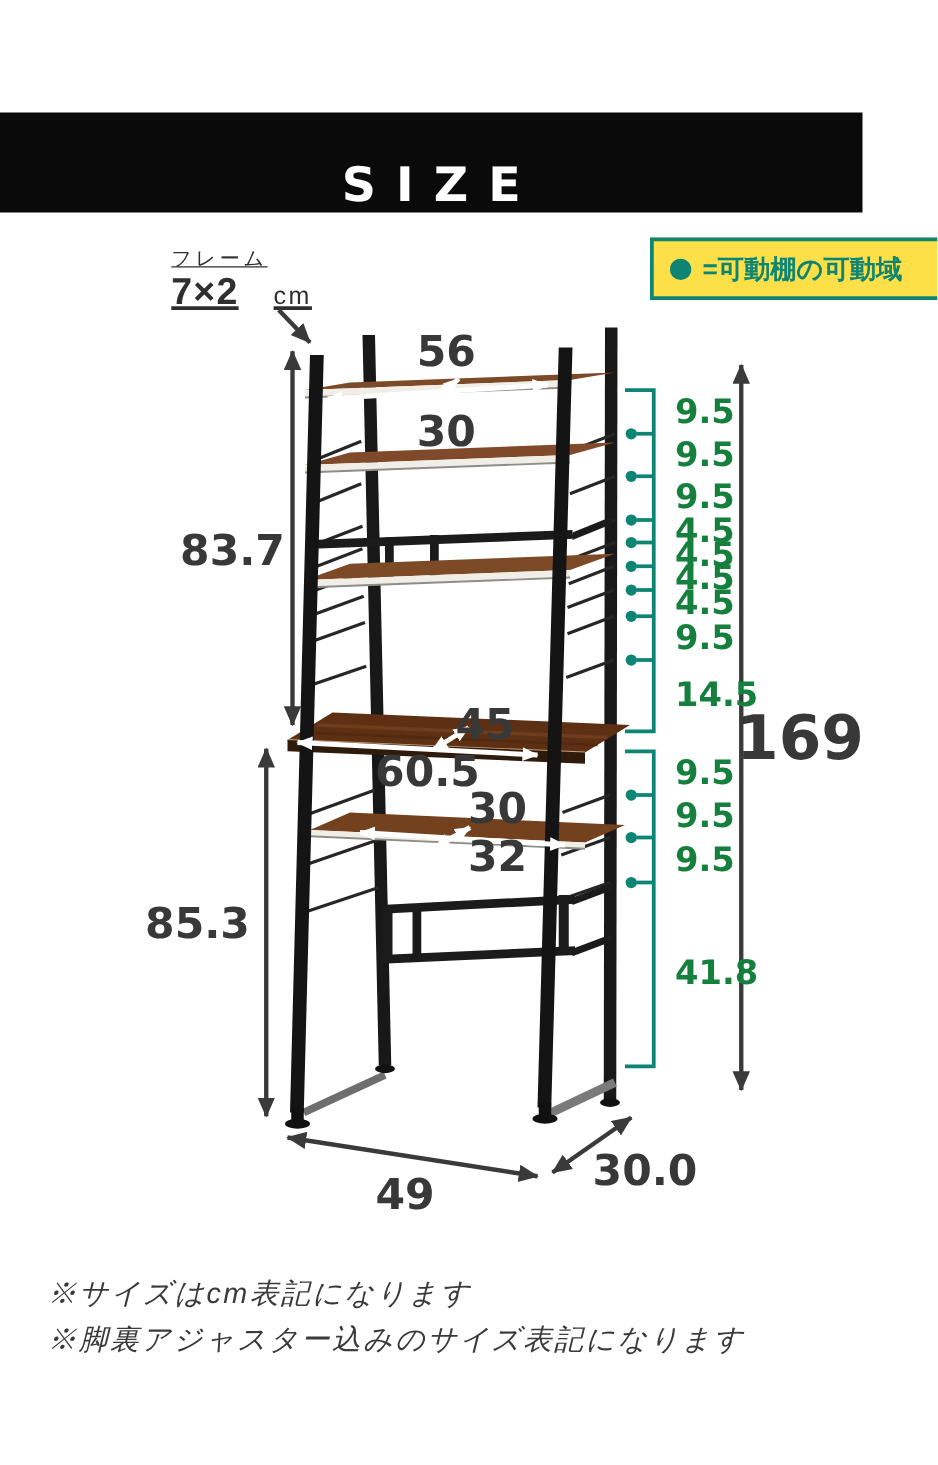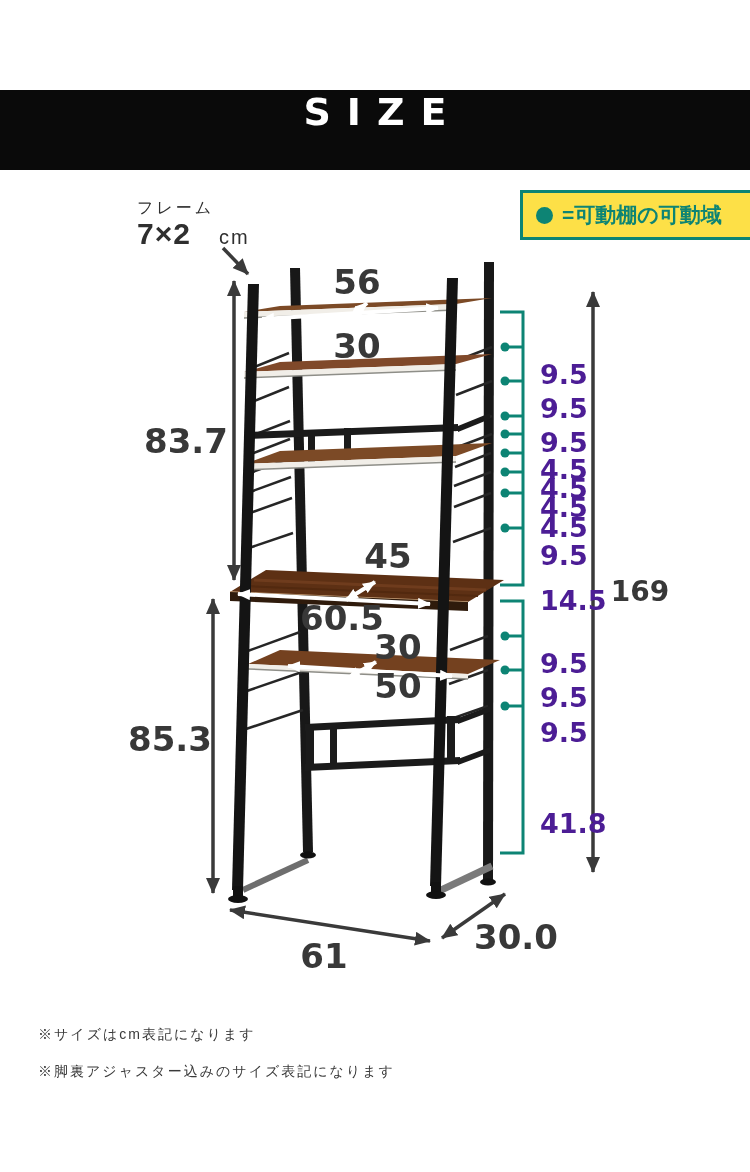--- a/index.html
+++ b/index.html
@@ -1,37 +1,37 @@
 <!DOCTYPE html>
 <html><head>
 <meta charset="utf-8">
 <style>
   html,body{margin:0;padding:0;background:#fff;}
   .page{position:relative;width:750px;height:1172px;background:#fff;overflow:hidden;
         font-family:"Liberation Sans",sans-serif;}
-  .hdr{position:absolute;left:0;top:90px;width:750px;height:80px;background:#0a0a0a;
-       display:flex;align-items:flex-start;justify-content:center;}
+  .hdr{position:absolute;left:0;top:90px;width:690px;height:80px;background:#0a0a0a;
+       display:flex;align-items:flex-end;justify-content:center;}
   .hdr-title{color:#ffffff;font-size:38px;font-weight:bold;letter-spacing:16px;text-indent:16px;
              font-family:"DejaVu Sans",sans-serif;}
   .legend{position:absolute;left:520px;top:190px;width:254px;height:50px;box-sizing:border-box;
           border:3px solid #0d8474;background:#fde047;display:flex;align-items:center;padding-left:13px;}
   .legend-dot{width:17px;height:17px;border-radius:50%;background:#0d8474;flex:0 0 auto;}
   .legend-text{color:#0d8474;font-weight:bold;font-size:21px;margin-left:9px;white-space:nowrap;}
-  .frame-note{position:absolute;left:137px;top:199px;color:#2f2f2f;line-height:1.1;}
+  .frame-note{position:absolute;left:137px;top:199px;color:#2f2f2f;line-height:1.1;text-decoration:underline;}
   .frame-note .l1{font-size:16px;letter-spacing:3px;}
   .frame-note .l2{font-size:30px;font-weight:bold;letter-spacing:1px;}
   .frame-note .unit{font-size:20px;font-weight:normal;letter-spacing:2px;margin-left:28px;}
   .svgwrap{position:absolute;left:0;top:0;width:750px;height:1172px;}
   .dim{position:absolute;transform:translate(-50%,-50%);color:#383838;font-weight:bold;
        font-size:34px;white-space:nowrap;font-family:"DejaVu Sans",sans-serif;z-index:5;text-align:right;}
-  .dim.big{font-size:28px;}
-  .tl{position:absolute;left:540px;transform:translateY(-50%);color:#4c1d95;font-weight:bold;
-      font-size:27px;white-space:nowrap;font-family:"DejaVu Sans",sans-serif;z-index:5;margin-top:44px;}
-  .notes{position:absolute;left:38px;top:1016px;color:#3a3a3a;font-size:14px;line-height:37px;
-         letter-spacing:2px;}
+  .dim.big{font-size:49px;}
+  .tl{position:absolute;left:540px;transform:translateY(-50%);color:#15803d;font-weight:bold;
+      font-size:27px;white-space:nowrap;font-family:"DejaVu Sans",sans-serif;z-index:5;}
+  .notes{position:absolute;left:38px;top:1016px;color:#3a3a3a;font-size:23px;line-height:37px;
+         letter-spacing:2px;font-style:italic;}
 </style>
 </head>
 <body>
 
 <div class="page">
 
   <div class="hdr">
     <span class="hdr-title">SIZE</span>
   </div>
 
@@ -207,27 +207,27 @@
       <line x1="230" y1="910" x2="430" y2="941" marker-start="url(#mD)" marker-end="url(#mD)"></line>
       <line x1="442" y1="938" x2="505" y2="894" marker-start="url(#mD)" marker-end="url(#mD)"></line>
       <line x1="223" y1="248" x2="248" y2="274" marker-end="url(#mD)"></line>
     </g>
   </svg>
   </div>
 
   <div class="dim" style="left:357px;top:282px">56</div>
   <div class="dim" style="left:357px;top:346px">30</div>
   <div class="dim" style="left:186px;top:441px">83.7</div>
-  <div class="dim" style="left:388px;top:556px">45</div>
+  <div class="dim" style="left:388px;top:580px">45</div>
   <div class="dim" style="left:342px;top:618px">60.5</div>
   <div class="dim" style="left:398px;top:647px">30</div>
-  <div class="dim" style="left:398px;top:686px">50</div>
-  <div class="dim" style="left:170px;top:739px">85.3</div>
+  <div class="dim" style="left:398px;top:686px">32</div>
+  <div class="dim" style="left:158px;top:739px">85.3</div>
   <div class="dim big" style="left:640px;top:591px">169</div>
-  <div class="dim" style="left:324px;top:956px">61</div>
+  <div class="dim" style="left:324px;top:956px">49</div>
   <div class="dim" style="left:516px;top:937px">30.0</div>
 
   <div class="tl" style="top:330px">9.5</div>
   <div class="tl" style="top:364px">9.5</div>
   <div class="tl" style="top:398px">9.5</div>
   <div class="tl" style="top:425px">4.5</div>
   <div class="tl" style="top:444px">4.5</div>
   <div class="tl" style="top:463px">4.5</div>
   <div class="tl" style="top:483px">4.5</div>
   <div class="tl" style="top:511px">9.5</div>

